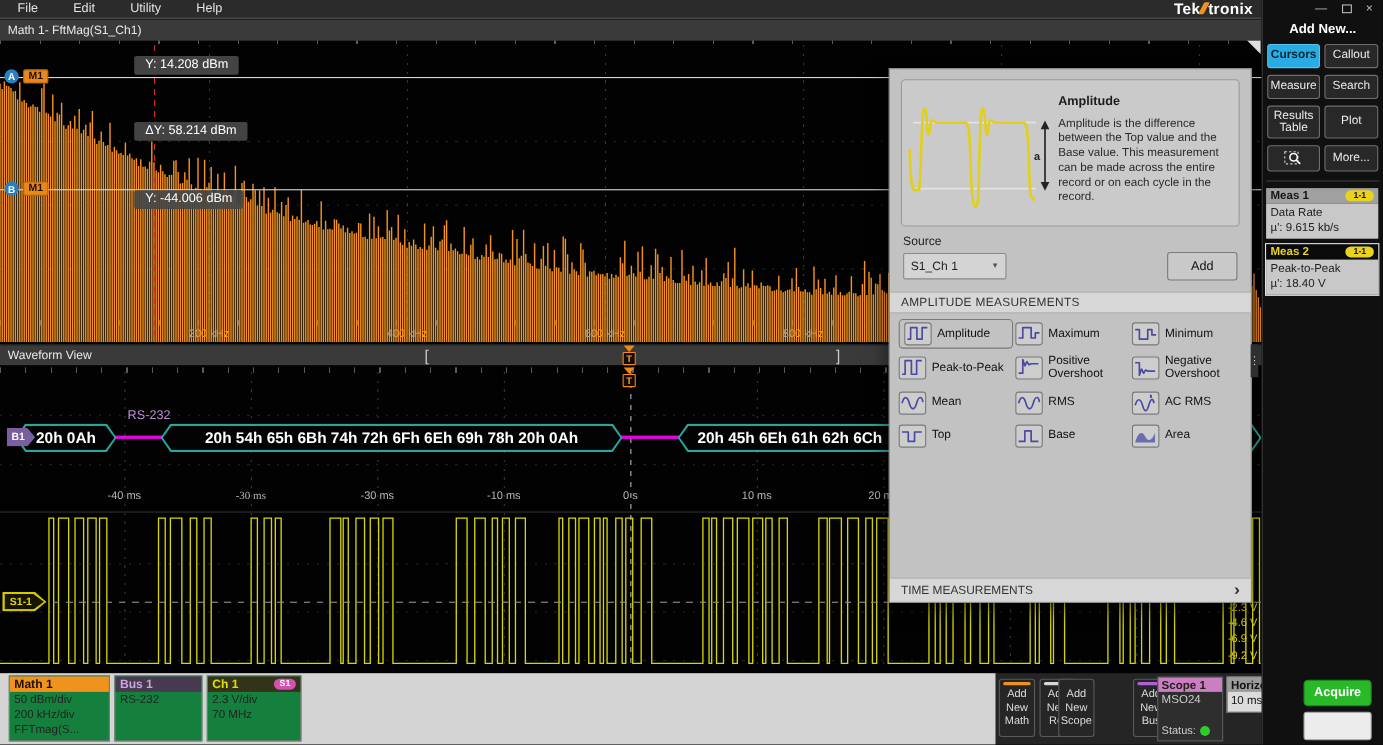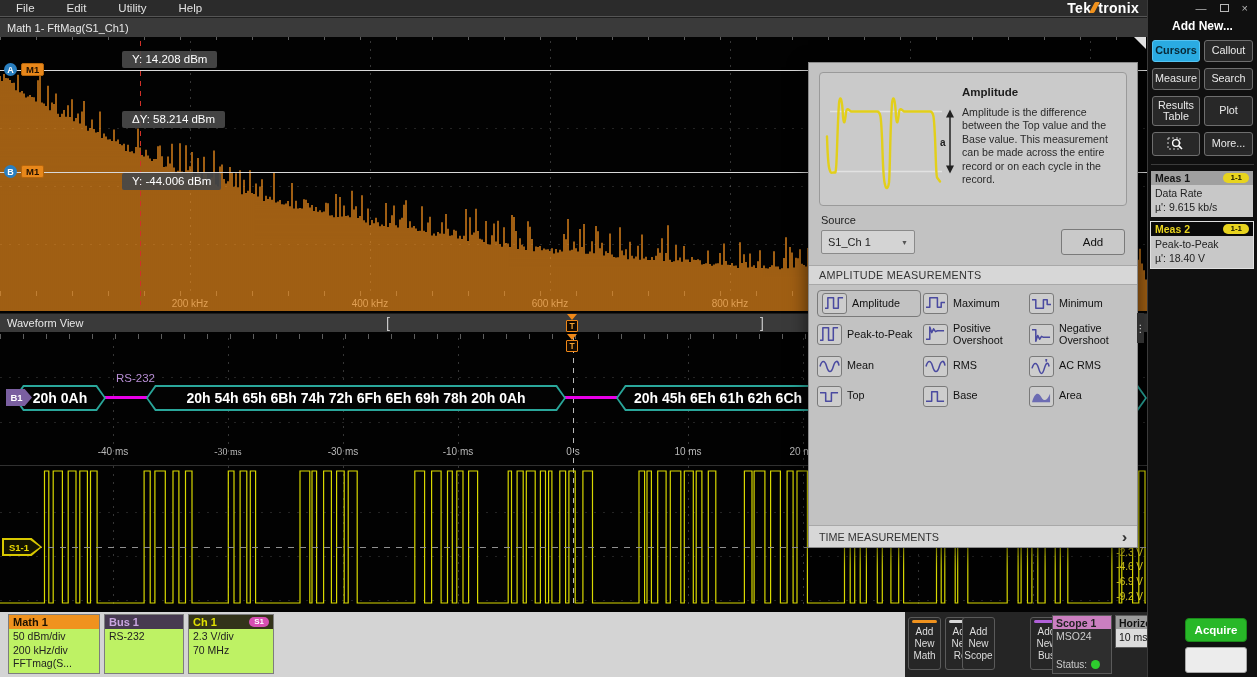--- a/index.html
+++ b/index.html
@@ -134,21 +134,21 @@
   .meas-card.selected { outline:1.5px solid #e0e0e0; }
   .meas-card.selected .hd { background:#0a0a0a; color:#e8d41e; }
   .acquire-btn { position:absolute; left:37px; top:618px; width:62px; height:24px; background:#28b828;
     border:1px solid #1a8a1a; border-radius:4px; color:#fff; font-weight:bold; font-size:11.5px;
     display:flex; align-items:center; justify-content:center; }
   .blank-btn { position:absolute; left:37px; top:647px; width:62px; height:26px; background:#ececec;
     border:1px solid #a8a8a8; border-radius:3px; }
   
   .bottombar { position:absolute; left:0; top:612px; width:1147px; height:65px; background:#252525; z-index:6;}
   .bb-light { position:absolute; left:0; top:0; width:905px; height:65px; background:#d4d4d4; }
-  .badge { position:absolute; top:2px; width:92px; border:1px solid #7d7d7d; background:#bef264; }
+  .badge { position:absolute; top:2px; width:92px; border:1px solid #7d7d7d; background:#15803d; }
   .badge .hd { height:14px; font-size:11px; font-weight:bold; display:flex; align-items:center; padding:0 4px; }
   .badge .bd { font-size:10.5px; color:#222; line-height:13.5px; padding:1px 4px 2px 4px; }
   .badge .pill { margin-left:auto; background:#d74fb2; color:#fff; font-size:8px; font-weight:bold;
     border-radius:7px; padding:0 5px; line-height:10px; }
   .addnew { position:absolute; top:5px; width:33px; height:53px; background:#262626; border:1px solid #5a5a5a;
     border-radius:3px; color:#ddd; font-size:10px; line-height:12px; text-align:center; padding-top:8px; }
   .addnew .stripe { position:absolute; top:2px; left:3px; right:3px; height:3px; border-radius:2px; }
   .scope-badge { position:absolute; left:1052px; top:3px; width:60px; height:59px; background:#2e2e2e;
     border:1px solid #5a5a5a; }
   .scope-badge .hd { height:13px; background:#cb7fc0; color:#222; font-size:10.5px; font-weight:bold;

